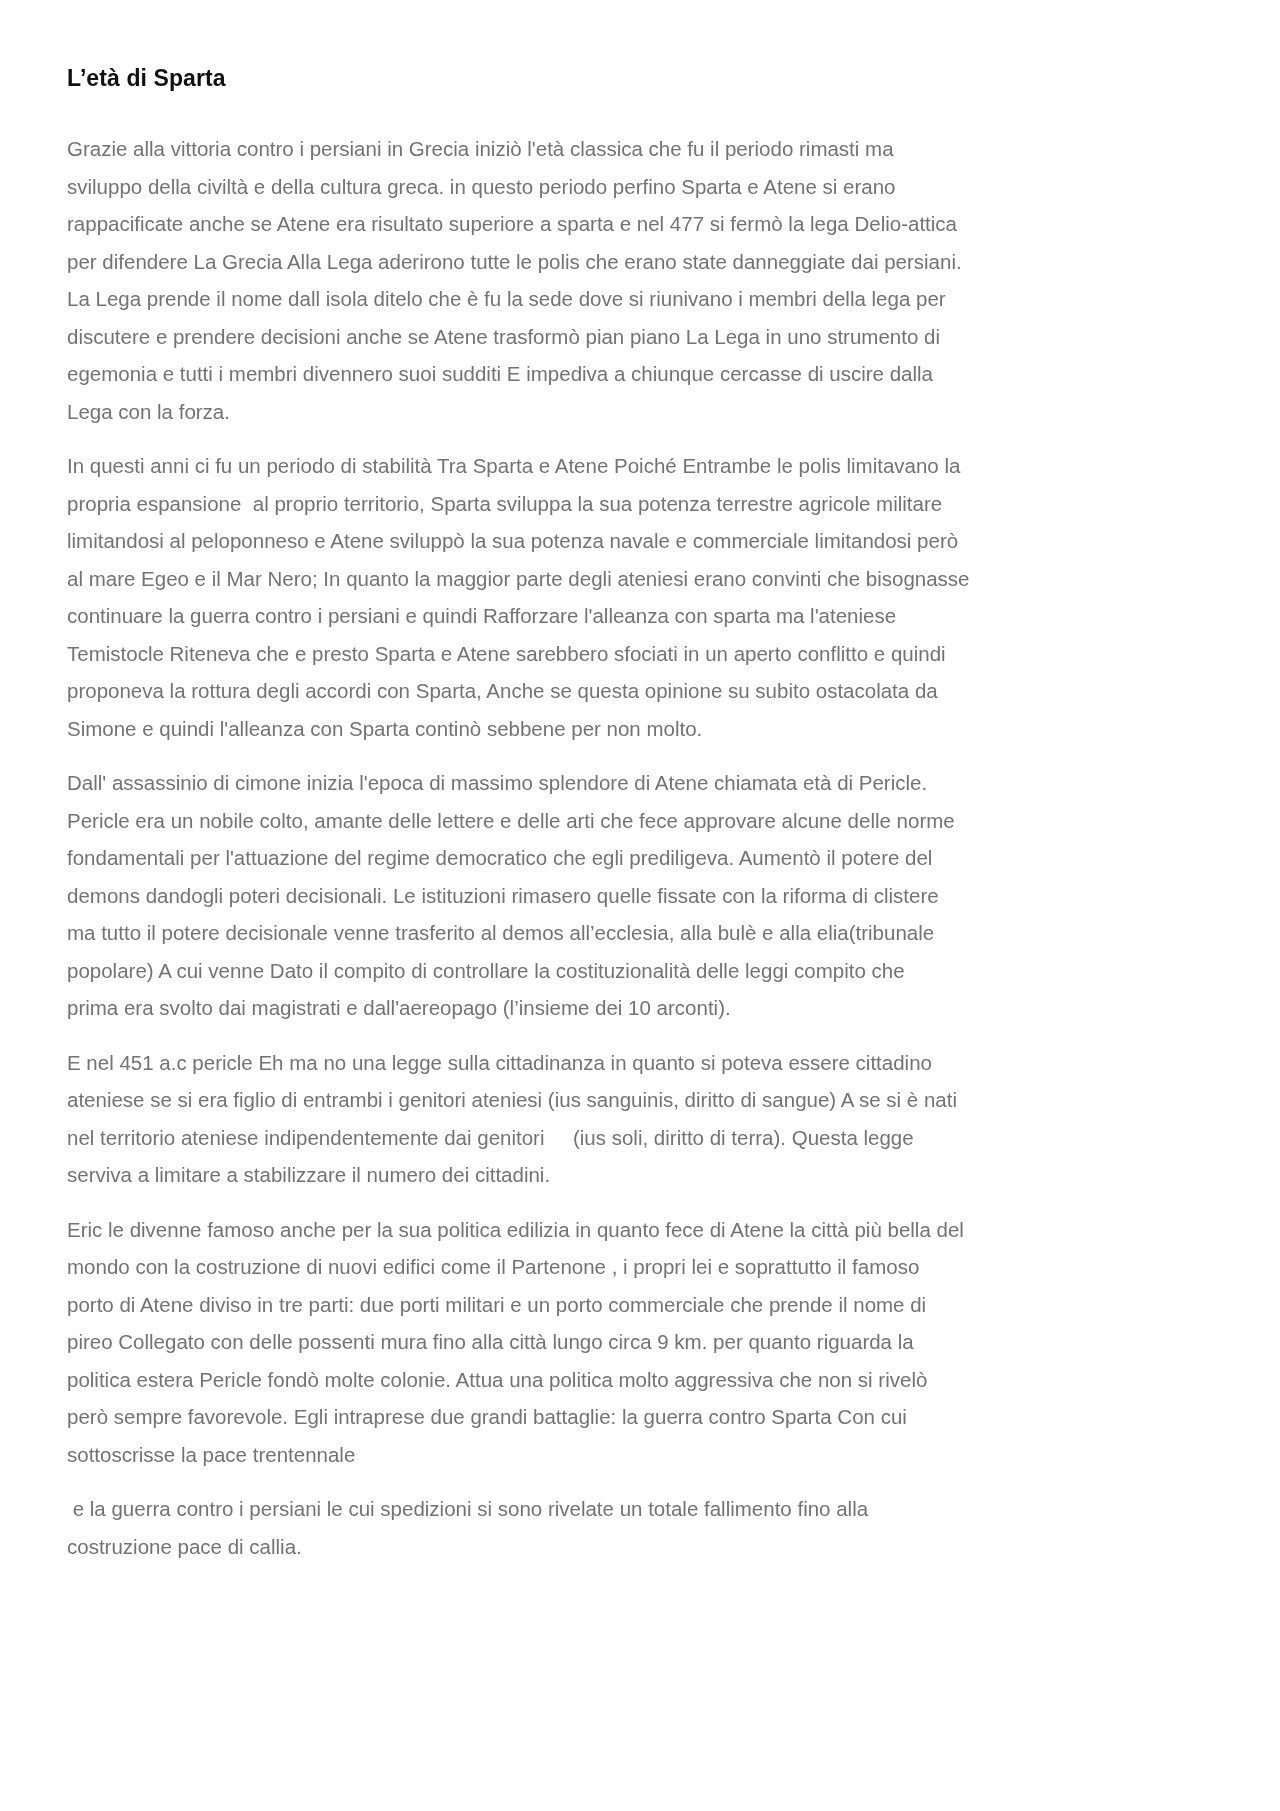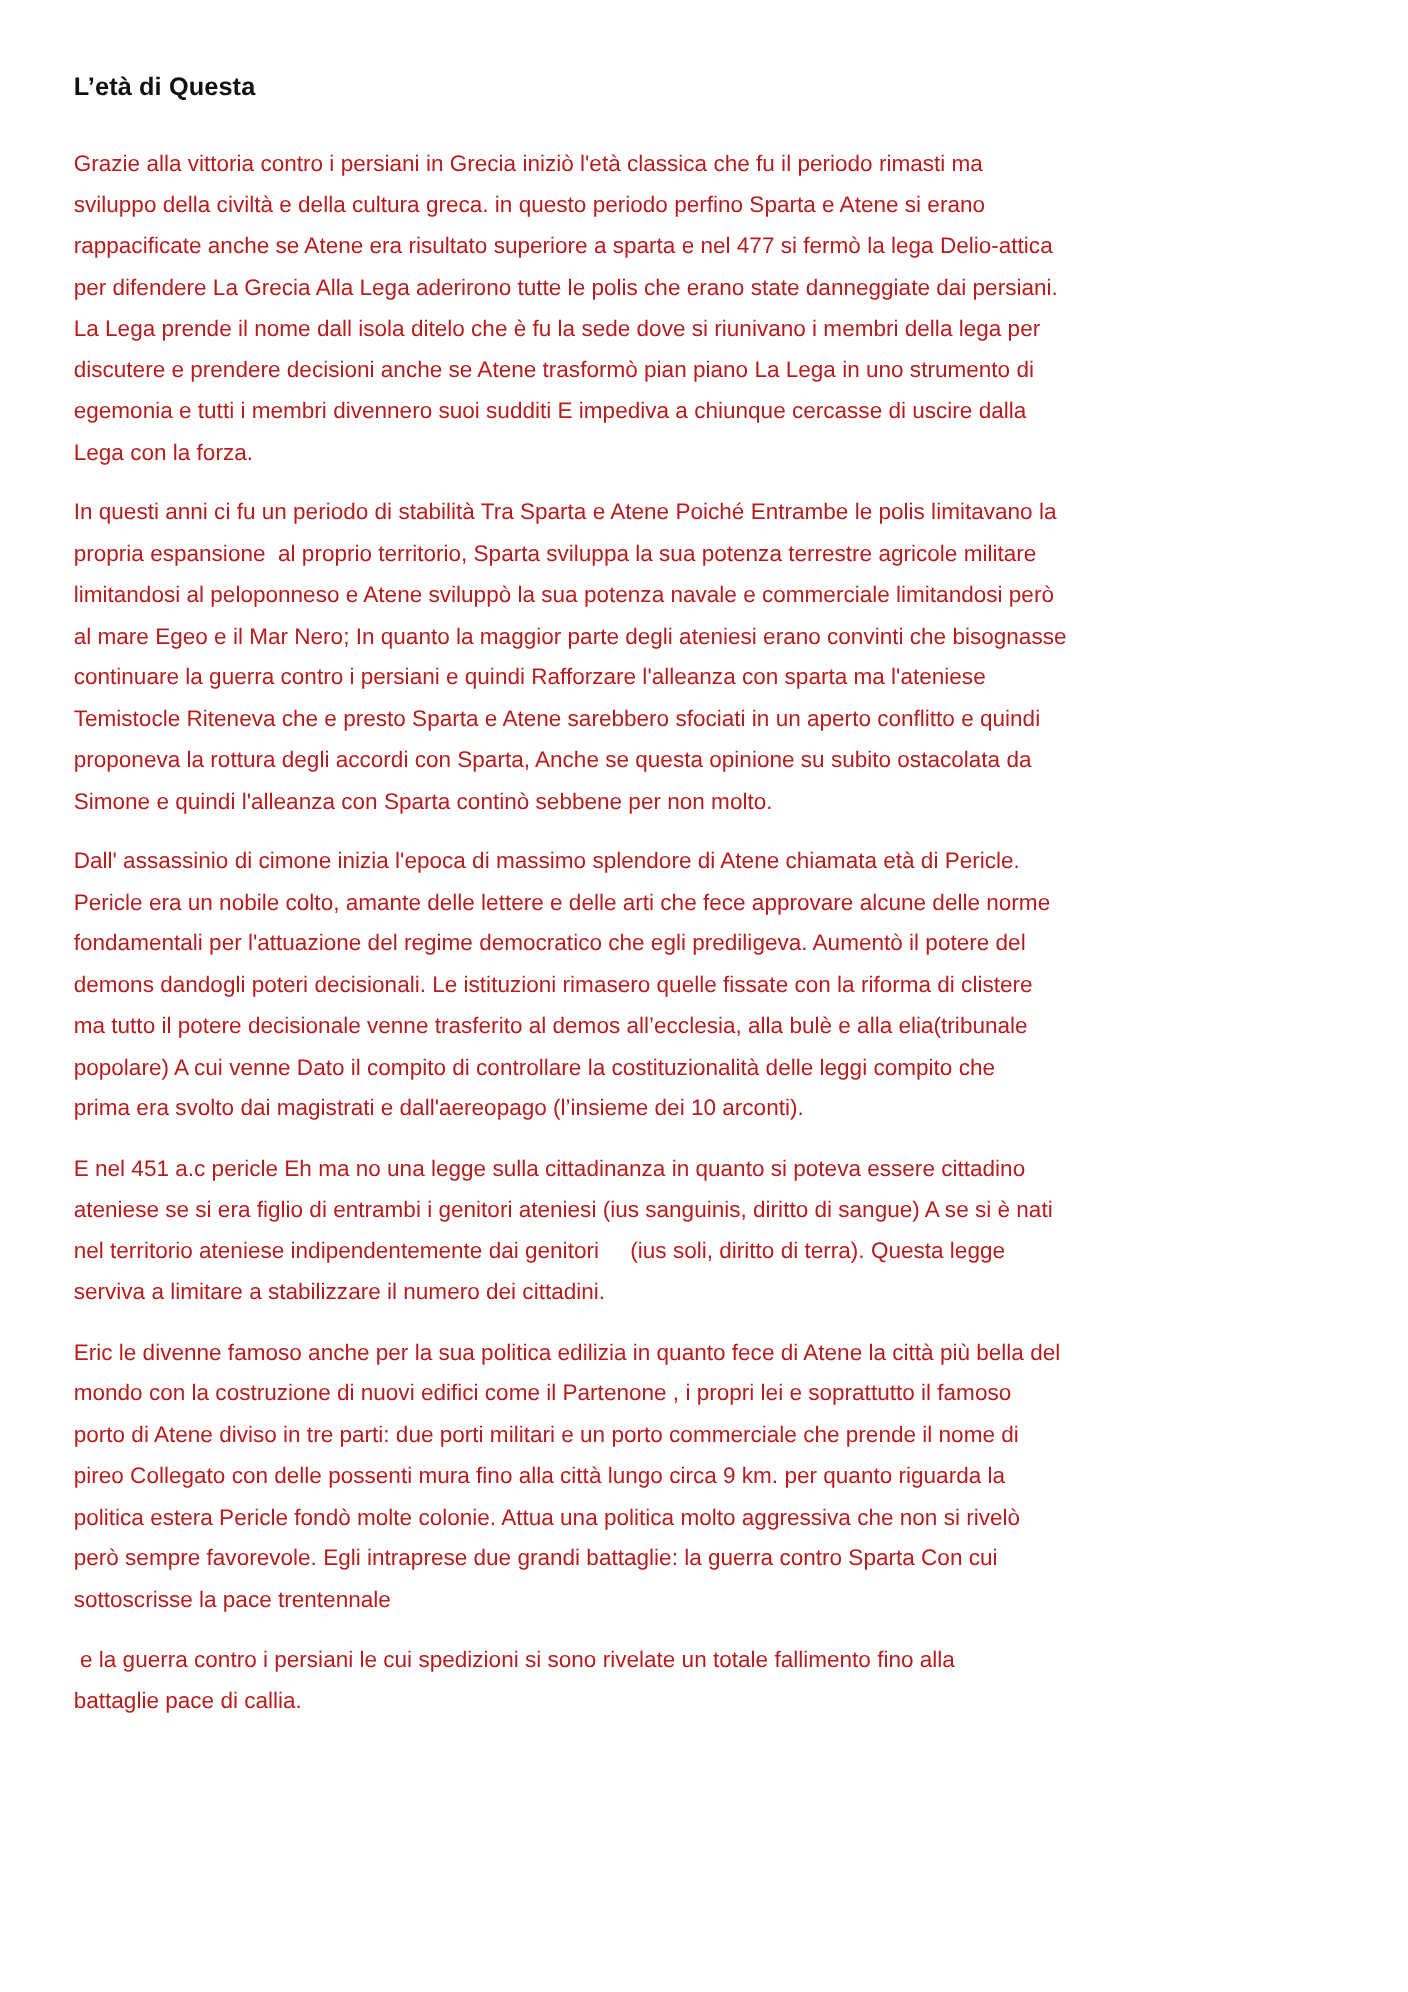--- a/index.html
+++ b/index.html
@@ -27,28 +27,28 @@
     line-height: 32px;
     margin: 0 0 36px 0;
     color: #111111;
     letter-spacing: 0.1px;
   }
   .para {
     font-size: 20.5px;
     line-height: 37.5px;
     margin: 0 0 17px 0;
     white-space: pre-wrap;
-    color: #b91c1c;
+    color: #737373;
   }
 </style>
 </head>
 <body>
 
 <div class="page">
-  <h1 class="doc-title">L’età di Questa</h1>
+  <h1 class="doc-title">L’età di Sparta</h1>
 
   <p class="para">Grazie alla vittoria contro i persiani in Grecia iniziò l'età classica che fu il periodo rimasti ma
 sviluppo della civiltà e della cultura greca. in questo periodo perfino Sparta e Atene si erano
 rappacificate anche se Atene era risultato superiore a sparta e nel 477 si fermò la lega Delio-attica
 per difendere La Grecia Alla Lega aderirono tutte le polis che erano state danneggiate dai persiani.
 La Lega prende il nome dall isola ditelo che è fu la sede dove si riunivano i membri della lega per
 discutere e prendere decisioni anche se Atene trasformò pian piano La Lega in uno strumento di
 egemonia e tutti i membri divennero suoi sudditi E impediva a chiunque cercasse di uscire dalla
 Lega con la forza.</p>
   <p class="para">In questi anni ci fu un periodo di stabilità Tra Sparta e Atene Poiché Entrambe le polis limitavano la
@@ -71,14 +71,14 @@
 nel territorio ateniese indipendentemente dai genitori     (ius soli, diritto di terra). Questa legge
 serviva a limitare a stabilizzare il numero dei cittadini.</p>
   <p class="para">Eric le divenne famoso anche per la sua politica edilizia in quanto fece di Atene la città più bella del
 mondo con la costruzione di nuovi edifici come il Partenone , i propri lei e soprattutto il famoso
 porto di Atene diviso in tre parti: due porti militari e un porto commerciale che prende il nome di
 pireo Collegato con delle possenti mura fino alla città lungo circa 9 km. per quanto riguarda la
 politica estera Pericle fondò molte colonie. Attua una politica molto aggressiva che non si rivelò
 però sempre favorevole. Egli intraprese due grandi battaglie: la guerra contro Sparta Con cui
 sottoscrisse la pace trentennale</p>
   <p class="para"> e la guerra contro i persiani le cui spedizioni si sono rivelate un totale fallimento fino alla
-battaglie pace di callia.</p>
+costruzione pace di callia.</p>
 </div>
 
 </body></html>

